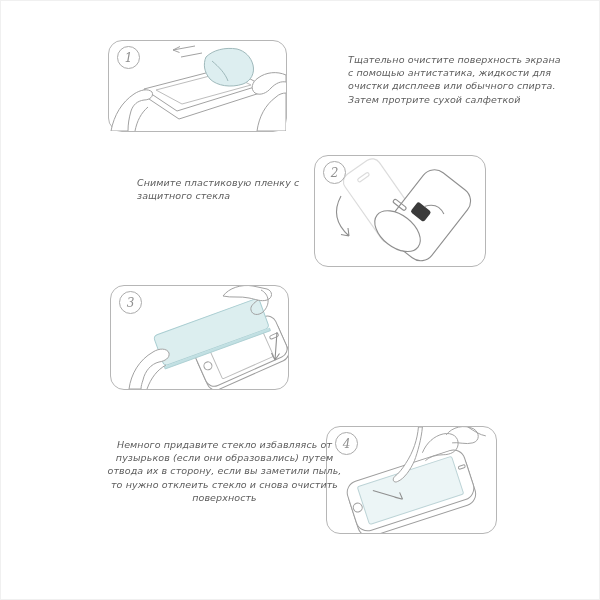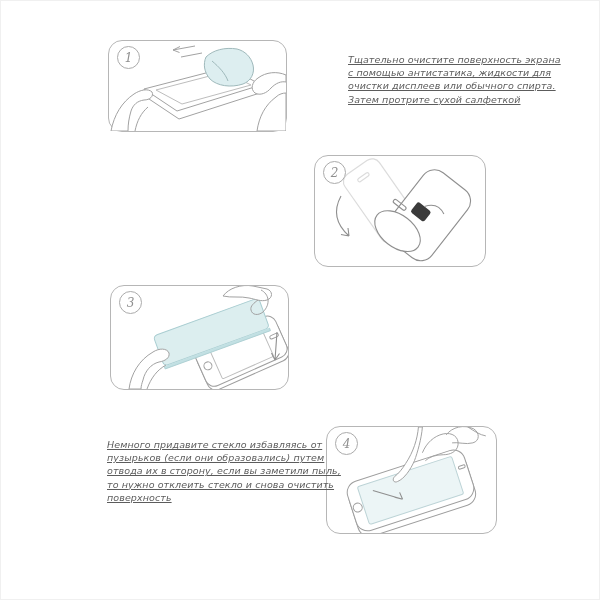--- a/index.html
+++ b/index.html
@@ -13,26 +13,26 @@
   }
   .panel svg{position:absolute;inset:0;width:100%;height:100%;}
   .badge{
     position:absolute;left:8px;top:5px;width:21px;height:21px;border:1px solid #ababab;
     border-radius:50%;color:#8f8f8f;font:italic 12px "DejaVu Serif", serif;
     display:flex;align-items:center;justify-content:center;background:#fff;z-index:2;
   }
   .step-text{
     position:absolute;color:#5c5c5c;
     font:italic 9.5px/13.2px "DejaVu Sans", sans-serif;
-    letter-spacing:0.1px;white-space:pre-line;text-decoration:underline;
+    letter-spacing:0.1px;white-space:pre-line;
   }
   #t1{left:348px;top:53px;width:220px;}
   #t2{left:137px;top:176px;width:190px;}
   #t3{left:333px;top:290px;width:225px;}
-  #t4{left:107px;top:438px;width:235px;}
+  #t4{left:107px;top:438px;width:235px;text-align:center;}
   #p1{left:108px;top:40px;width:177px;height:90px;}
   #p2{left:314px;top:155px;width:170px;height:110px;}
   #p3{left:110px;top:285px;width:177px;height:103px;}
   #p4{left:326px;top:426px;width:169px;height:106px;}
 </style>
 </head>
 <body>
 
 <div class="sheet">
 
@@ -83,20 +83,22 @@
         <rect x="74" y="64" width="15" height="4" rx="2" fill="none"></rect>
         <rect x="94" y="52" width="17" height="13" rx="2.5" fill="#3b3b3b" stroke="none"></rect>
         <path d="M102,52 Q110,40 122,46" fill="none"></path>
       </g>
       <g stroke="#8f8f8f" fill="none" stroke-width="1.1">
         <path d="M26,40 Q14,62 34,80 M34,80 l-8,-1.5 M34,80 l-1,-8"></path>
       </g>
     </svg>
   </div>
 
+  <div class="step-text" id="t2">Снимите пластиковую пленку с
+защитного стекла</div>
 
   <div class="panel" id="p3">
     <span class="badge">3</span>
     <svg viewBox="0 0 177 103">
       <g transform="rotate(-24 128 66)" stroke="#9e9e9e" stroke-width="1" fill="#fff" stroke-linejoin="round">
         <rect x="86" y="50" width="88" height="42" rx="9"></rect>
         <rect x="86" y="44" width="88" height="44" rx="9"></rect>
         <rect x="102" y="48" width="56" height="36" rx="1.5" fill="none" stroke="#bdbdbd"></rect>
         <circle cx="94" cy="66" r="4" fill="none"></circle>
         <rect x="162" y="64" width="9" height="3.5" rx="1.75" fill="none"></rect>

